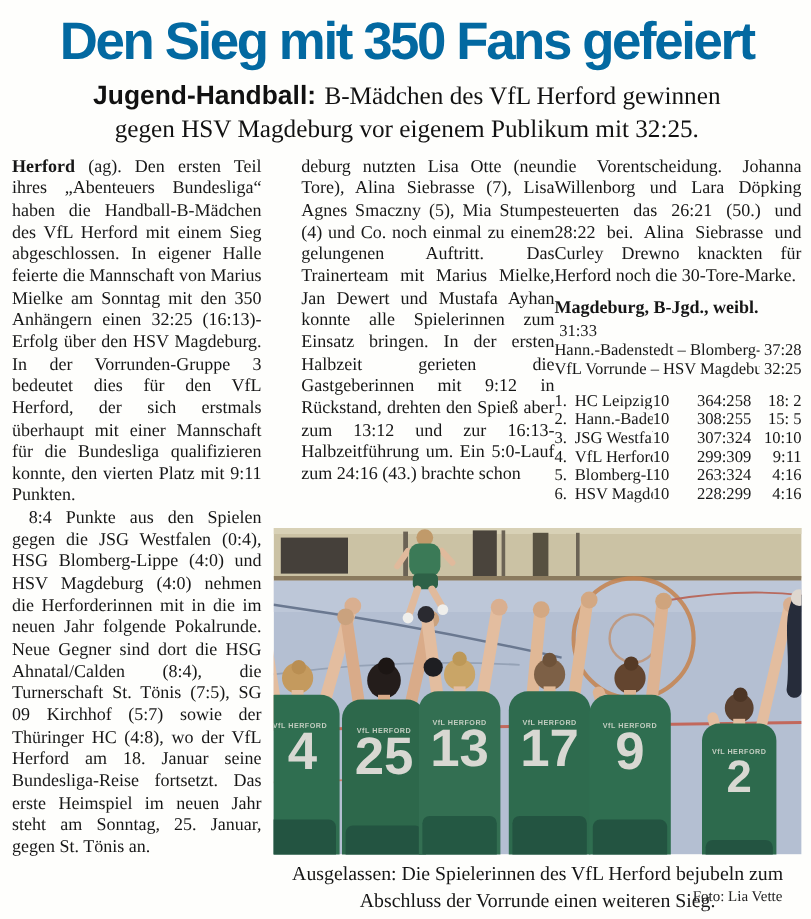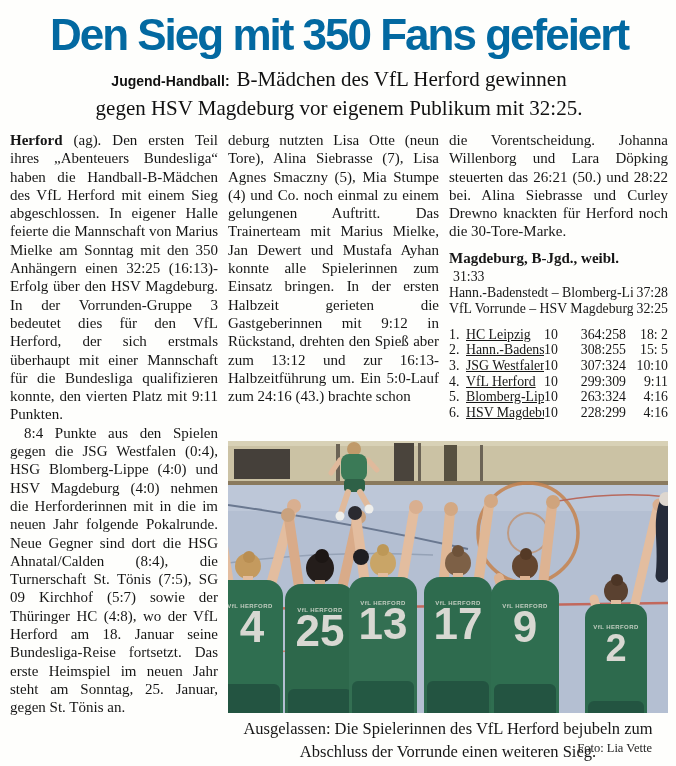--- a/index.html
+++ b/index.html
@@ -8,42 +8,42 @@
     font-family:"Liberation Serif",serif;position:relative;overflow:hidden;
     box-sizing:border-box;padding:10px 8px 0 10px;
   }
   
   .header{text-align:center;}
   .headline{
     font-family:"Liberation Sans",sans-serif;font-weight:700;
     font-size:44px;line-height:46px;letter-spacing:-2px;margin:2px 0 8px 0;color:#0369a1;
   }
   .subhead{font-size:21px;line-height:27px;color:#111;}
-  .sh-label{font-family:"Liberation Sans",sans-serif;font-weight:700;font-size:14px;margin-right:7px;}
+  .sh-label{font-family:"Liberation Sans",sans-serif;font-weight:700;font-size:22px;margin-right:7px;}
   
   .cols{display:flex;gap:10px;margin-top:9px;}
   .bodytext{font-size:15px;line-height:18.3px;text-align:justify;hyphens:auto;}
   .bodytext p{margin:0;}
   .bodytext p.ind{text-indent:14px;}
   .lead{font-weight:700;}
   .col1{width:208px;}
   .right{width:440px;display:flex;flex-direction:column;}
-  .right-top{display:flex;gap:10px;height:308px;overflow:hidden;}
+  .right-top{display:flex;height:308px;overflow:hidden;margin-left:23px;}
   .col2{width:211px;}
   .col3{flex:1;min-width:0;}
   
   .resultsbox{margin-top:7px;}
   .rb-title{font-weight:700;font-size:15px;line-height:20px;margin-bottom:1px;}
   .rb-row{display:flex;justify-content:space-between;font-size:13.8px;line-height:16px;}
   .rb-match{white-space:nowrap;overflow:hidden;}
   .rb-score{margin-left:4px;}
   .standings{margin-top:10px;}
   .st-row{display:flex;font-size:13.8px;line-height:15.6px;}
   .st-rank{width:17px;}
-  .st-team{flex:1;white-space:nowrap;overflow:hidden;text-decoration:underline;}
+  .st-team{flex:1;white-space:nowrap;overflow:hidden;}
   .st-games{width:22px;text-align:left;}
   .st-goals{width:60px;text-align:right;}
   .st-pts{width:42px;text-align:right;white-space:pre;}
   
   .photo{width:440px;height:272px;margin-top:2px;display:block;}
   .num{font-family:"Liberation Sans",sans-serif;font-weight:700;font-size:44px;
        fill:#d8d8d2;text-anchor:middle;}
   .num-sm{font-size:38px;}
   .tname{font-family:"Liberation Sans",sans-serif;font-weight:700;font-size:6px;
        fill:#c2cdc0;text-anchor:middle;letter-spacing:.4px;}

